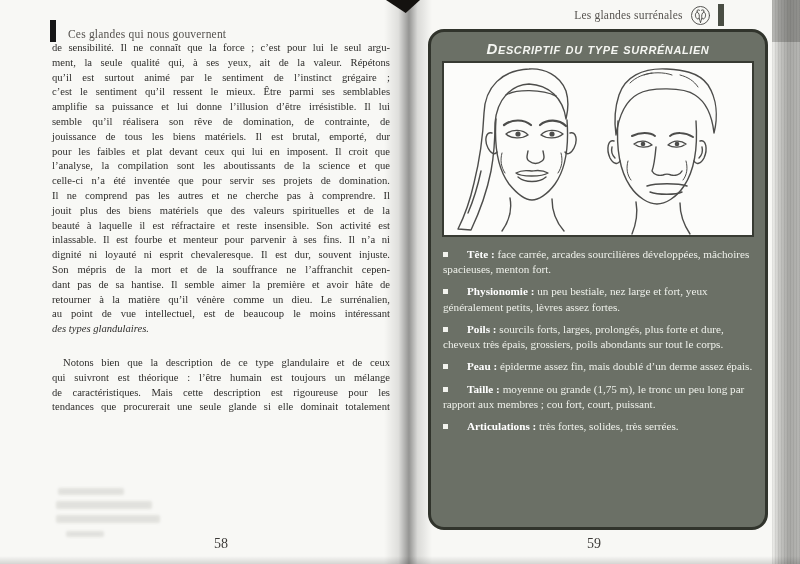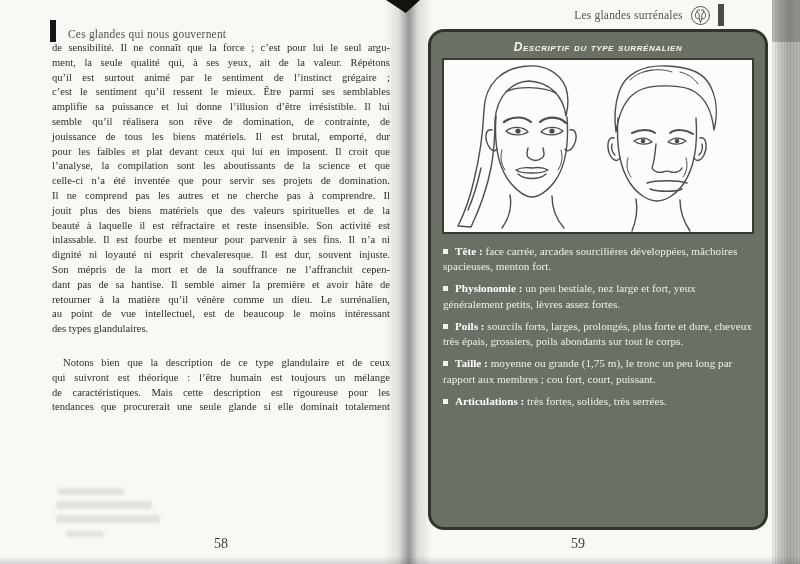--- a/index.html
+++ b/index.html
@@ -9,50 +9,50 @@
   
   .lheader { position:absolute; left:50px; top:20px; display:flex; gap:12px; align-items:center; }
   .hbar  { width:6px; height:22px; background:#161616; }
   .hbar.olive { background:#4a4e44; }
   .htext { font-size:11.5px; color:#55524e; padding-top:5px; letter-spacing:.2px; }
 
   .para { position:absolute; left:52px; width:338px; color:#2e2d2b; font-size:10.6px; }
   .body1 { top:41px; }
   .body2 { top:356px; }
   .tline { line-height:14.8px; text-align:justify; text-align-last:justify; white-space:normal; }
-  .tline.last { text-align-last:left; }
+  .tline.last { text-align-last:left;font-style:italic; }
   .para2 .tline:first-child { text-indent:11px; }
 
   .bleed { position:absolute; left:56px; top:486px; width:160px; height:56px; filter:blur(1.6px); opacity:.55; }
   .bleed div { background:#cfcfca; border-radius:2px; position:absolute; }
   .b1 { left:2px;  top:2px;  width:66px; height:7px; }
   .b2 { left:0;    top:15px; width:96px; height:8px; }
   .b3 { left:0;    top:29px; width:104px; height:8px; }
   .b4 { left:10px; top:45px; width:38px; height:6px; }
 
   .pnum { position:absolute; top:536px; text-align:center; font-size:14px; color:#3d3b38; }
   .pnum.l { left:52px;  width:338px; }
-  .pnum.r { left:412px; width:332px; }
+  .pnum.r { left:428px; width:332px; }
 
   
   .rheader { position:absolute; left:540px; top:4px; width:218px; display:flex;
              justify-content:center; align-items:center; gap:7px; }
   .rheader .htext { padding-top:0; }
 
   .panel { position:absolute; left:428px; top:29px; width:340px; height:501px;
            box-sizing:border-box; border:3px solid #31342c; border-radius:16px;
            background:#6b7066; }
   .ptitle { margin:8px 6px 4px; text-align:center; color:#f5f6f2;
             font-family:"Liberation Sans", sans-serif; font-style:italic; font-weight:bold;
-            font-variant:small-caps; font-size:12px; letter-spacing:.6px; }
+            font-variant:small-caps; font-size:15px; letter-spacing:.6px; }
   .imgbox { margin:3px auto 0; width:308px; height:172px; background:#fcfcfa;
             border:2px solid #383b33; }
   .plist { margin:10px 12px 0; color:#eef0ea; font-size:11.2px; line-height:1.36; }
   .panel-item { margin-bottom:7px; text-align:left; }
-  .panel-item b { color:#ffffff; }
+  .panel-item b { color:#ffffff;margin-left:12px; }
   .sq { display:inline-block; width:5px; height:5px; background:#f2f3ee; margin-right:7px;
         position:relative; top:-1px; }
 
   
   .gutter { position:absolute; left:384px; top:0; width:48px; height:564px; pointer-events:none;
             background:linear-gradient(90deg, rgba(0,0,0,0) 0%, rgba(0,0,0,.10) 30%,
                        rgba(0,0,0,.40) 52%, rgba(0,0,0,.12) 70%, rgba(0,0,0,0) 100%); }
   .notch { position:absolute; left:386px; top:0; width:34px; height:13px; background:#14120f;
            clip-path:polygon(0 0, 100% 0, 58% 100%); }
   .edge-right { position:absolute; left:772px; top:0; width:28px; height:564px;
@@ -162,20 +162,21 @@
           <path d="M184,98 C182,105 183,112 187,117 M242,98 C244,105 243,112 239,117" stroke-width="1"></path>
           <path d="M170,78 C164,76 162,86 166,95 C169,101 174,102 176,98 M168,84 C167,88 168,92 171,95 M256,78 C262,76 264,86 260,95 C257,101 252,102 250,98 M258,84 C259,88 258,92 255,95"></path>
           <path d="M192,139 C194,150 192,161 188,171 M236,140 C236,152 240,162 246,171"></path>
         </svg>
       </div>
 
       <div class="plist">
           <div class="panel-item"><span class="sq"></span><b>Tête : </b><span>face carrée, arcades sourcilières développées, mâchoires spacieuses, menton fort.</span></div>
           <div class="panel-item"><span class="sq"></span><b>Physionomie : </b><span>un peu bestiale, nez large et fort, yeux généralement petits, lèvres assez fortes.</span></div>
           <div class="panel-item"><span class="sq"></span><b>Poils : </b><span>sourcils forts, larges, prolongés, plus forte et dure, cheveux très épais, grossiers, poils abondants sur tout le corps.</span></div>
+          <div class="panel-item"><span class="sq"></span><b>Peau : </b><span>épiderme assez fin, mais doublé d’un derme assez épais.</span></div>
           <div class="panel-item"><span class="sq"></span><b>Taille : </b><span>moyenne ou grande (1,75 m), le tronc un peu long par rapport aux membres ; cou fort, court, puissant.</span></div>
           <div class="panel-item"><span class="sq"></span><b>Articulations : </b><span>très fortes, solides, très serrées.</span></div>
         </div>
     </div>
 
     <div class="pnum r">59</div>
   </div>
 
   <div class="gutter"></div>
   <div class="notch"></div>

